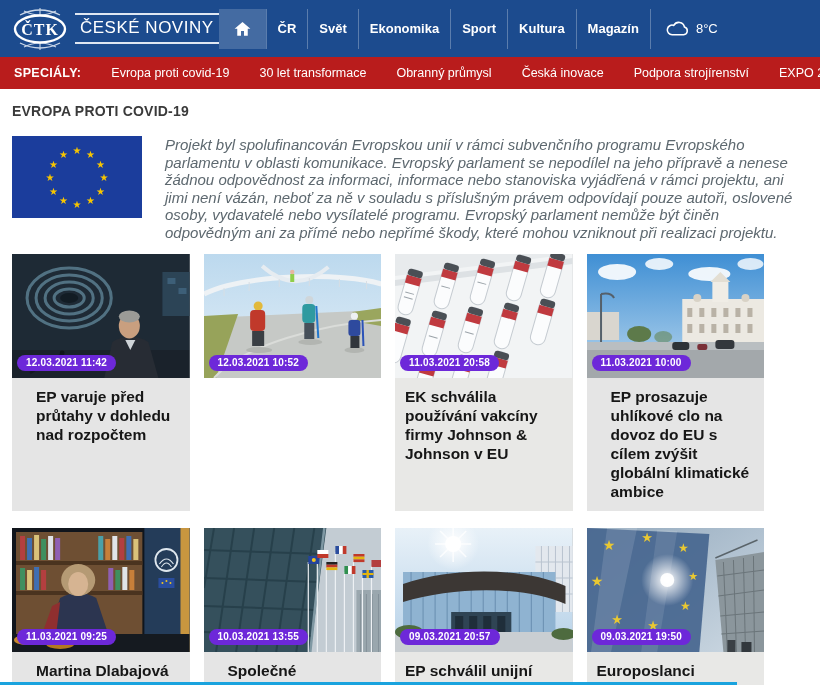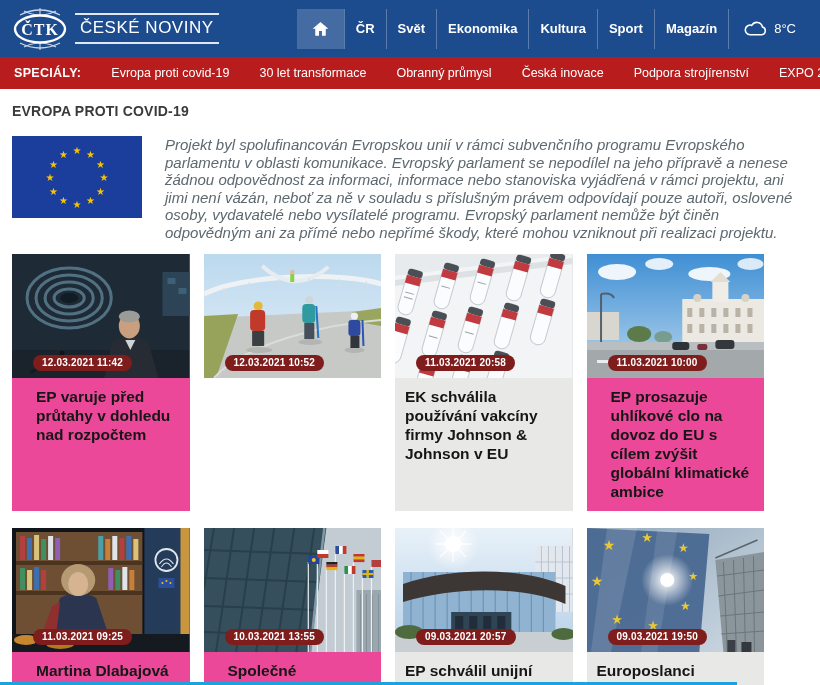--- a/index.html
+++ b/index.html
@@ -4,21 +4,21 @@
 <style>
   html,body{margin:0;padding:0;}
   body{
     width:820px;height:685px;overflow:hidden;position:relative;
     background:#ffffff;font-family:"Liberation Sans","DejaVu Sans",sans-serif;
     -webkit-font-smoothing:antialiased;
   }
   
   .header{
     height:57px;background:#1c4b8e;display:flex;align-items:center;
-    justify-content:space-between;padding:0 10px 0 12px;box-sizing:border-box;
+    justify-content:flex-start;padding:0 10px 0 12px;box-sizing:border-box;
   }
   .logo-wrap{display:flex;align-items:center;gap:7px;cursor:pointer;}
   .brand-text{
     color:#ffffff;font-size:17px;letter-spacing:.5px;font-weight:400;
     border-top:2px solid #dfe7f2;border-bottom:2px solid #dfe7f2;
     padding:3px 5px 4px;white-space:nowrap;
   }
   .nav{display:flex;align-items:stretch;height:40px;color:#fff;}
   .nav-item{
     display:flex;align-items:center;padding:0 11px;font-size:13px;font-weight:700;
@@ -47,26 +47,26 @@
   }
   
   .grid{
     width:752px;margin-top:13px;display:grid;
     grid-template-columns:repeat(4,1fr);column-gap:14px;row-gap:17px;
   }
   .card{cursor:pointer;}
   .card-img{height:124px;position:relative;overflow:hidden;background:#ccc;}
   .card-img svg{display:block;width:100%;height:100%;}
   .badge{
-    position:absolute;left:5px;bottom:7px;background:#7f1d1d;color:#fff;
+    position:absolute;left:5px;bottom:7px;background:#6d28d9;color:#fff;
     font-size:10px;font-weight:700;letter-spacing:.2px;padding:2px 9px 3px;
-    border-radius:9px;white-space:nowrap;margin-left:16px;
+    border-radius:9px;white-space:nowrap;
   }
   .card-body{padding:9px 10px 10px;min-height:78px;box-sizing:border-box;height:calc(100% - 124px);}
-  .v-blue .card-body{background:#ec4899;padding-left:24px;}
+  .v-blue .card-body{background:#e5e5e5;padding-left:24px;}
   .v-gray .card-body{background:#e8e8e6;}
   .card-title{margin:0;font-size:15.5px;line-height:19px;font-weight:700;color:#161616;}
   .bottom-strip{position:absolute;left:0;bottom:0;width:737px;height:3px;background:#1aa3de;}
 </style>
 </head>
 <body>
 
 <div class="header">
   <div class="logo-wrap">
     <svg width="56" height="46" viewBox="0 0 56 46">
@@ -84,22 +84,22 @@
 
   <nav class="nav">
     <div class="nav-item nav-home">
       <svg width="19" height="18" viewBox="0 0 24 24">
         <path d="M12 2.5 L22.5 11.5 H19 V21 H14 V14.5 H10 V21 H5 V11.5 H1.5 Z" fill="#ffffff"></path>
       </svg>
     </div>
     <div class="nav-item">ČR</div>
     <div class="nav-item">Svět</div>
     <div class="nav-item">Ekonomika</div>
+    <div class="nav-item">Sport</div>
     <div class="nav-item">Kultura</div>
-    <div class="nav-item">Sport</div>
     <div class="nav-item">Magazín</div>
     <div class="nav-item nav-weather">
       <svg width="25" height="17" viewBox="0 0 32 22">
         <path d="M9 19 a6.2 6.2 0 1 1 2.2-12 a7.4 7.4 0 0 1 13.8 2.2 a5 5 0 0 1-1 9.8 Z" fill="none" stroke="#ffffff" stroke-width="2" stroke-linejoin="round"></path>
       </svg>
       <span>8°C</span>
     </div>
 
   </nav>
 </div>

